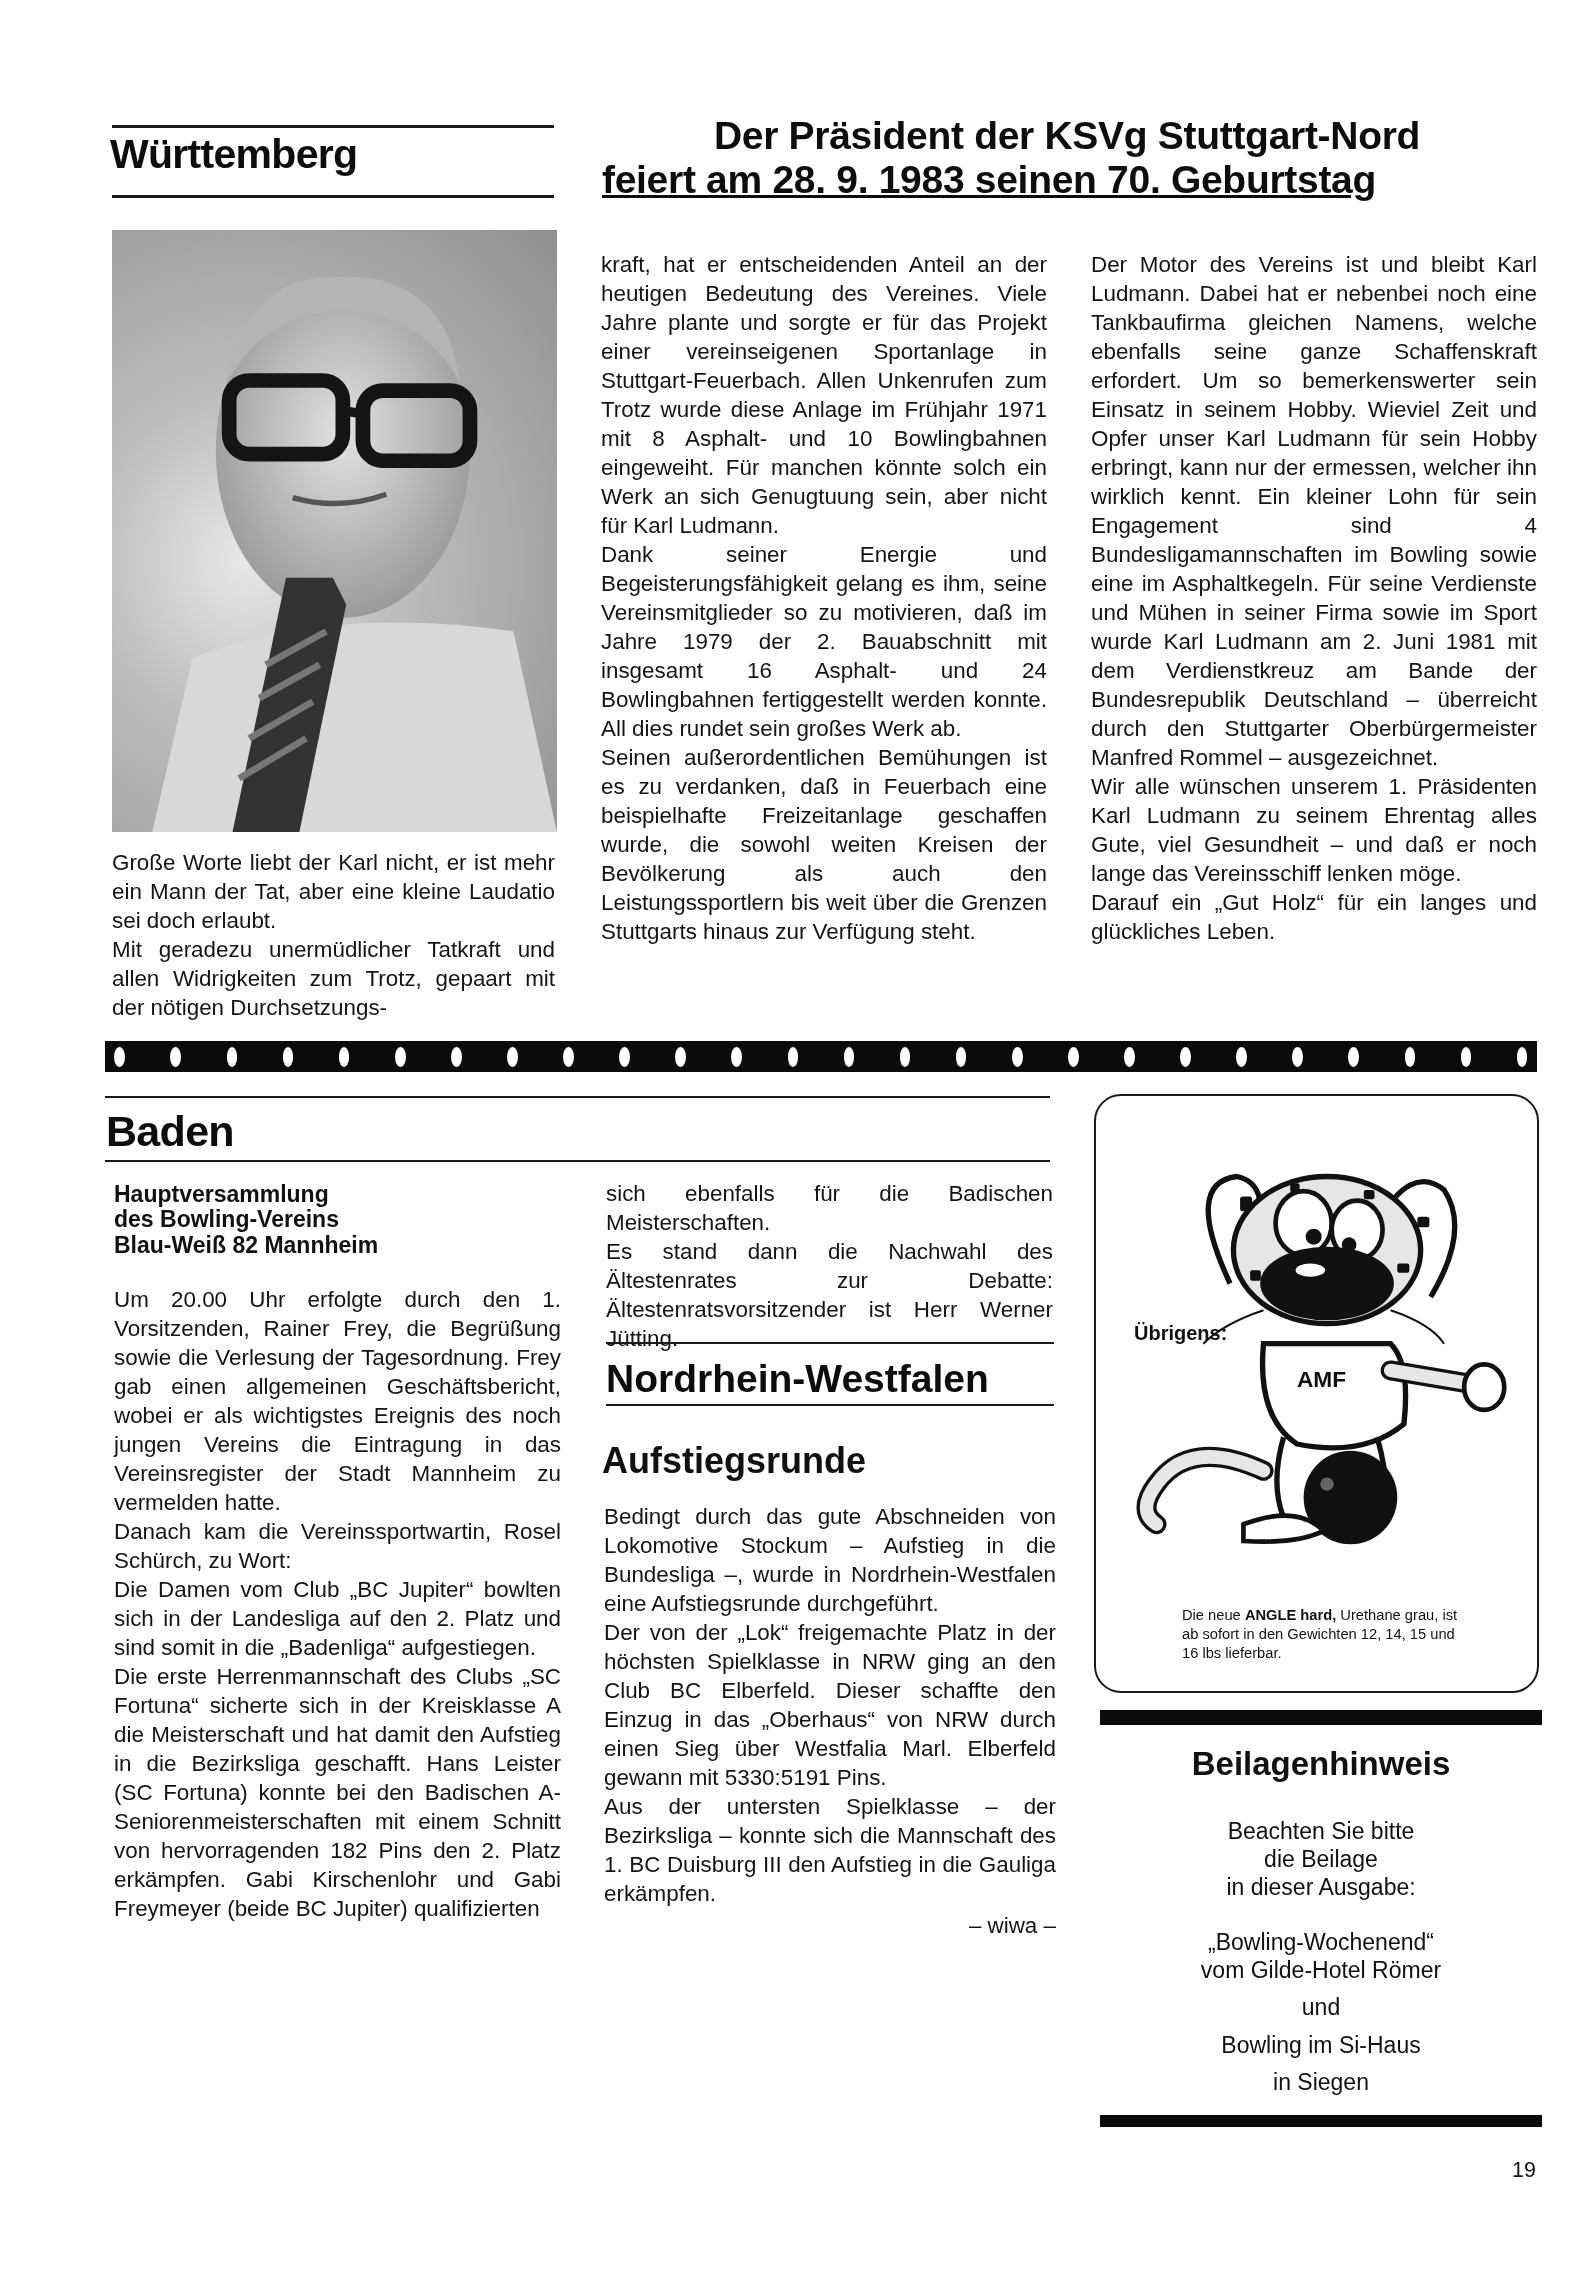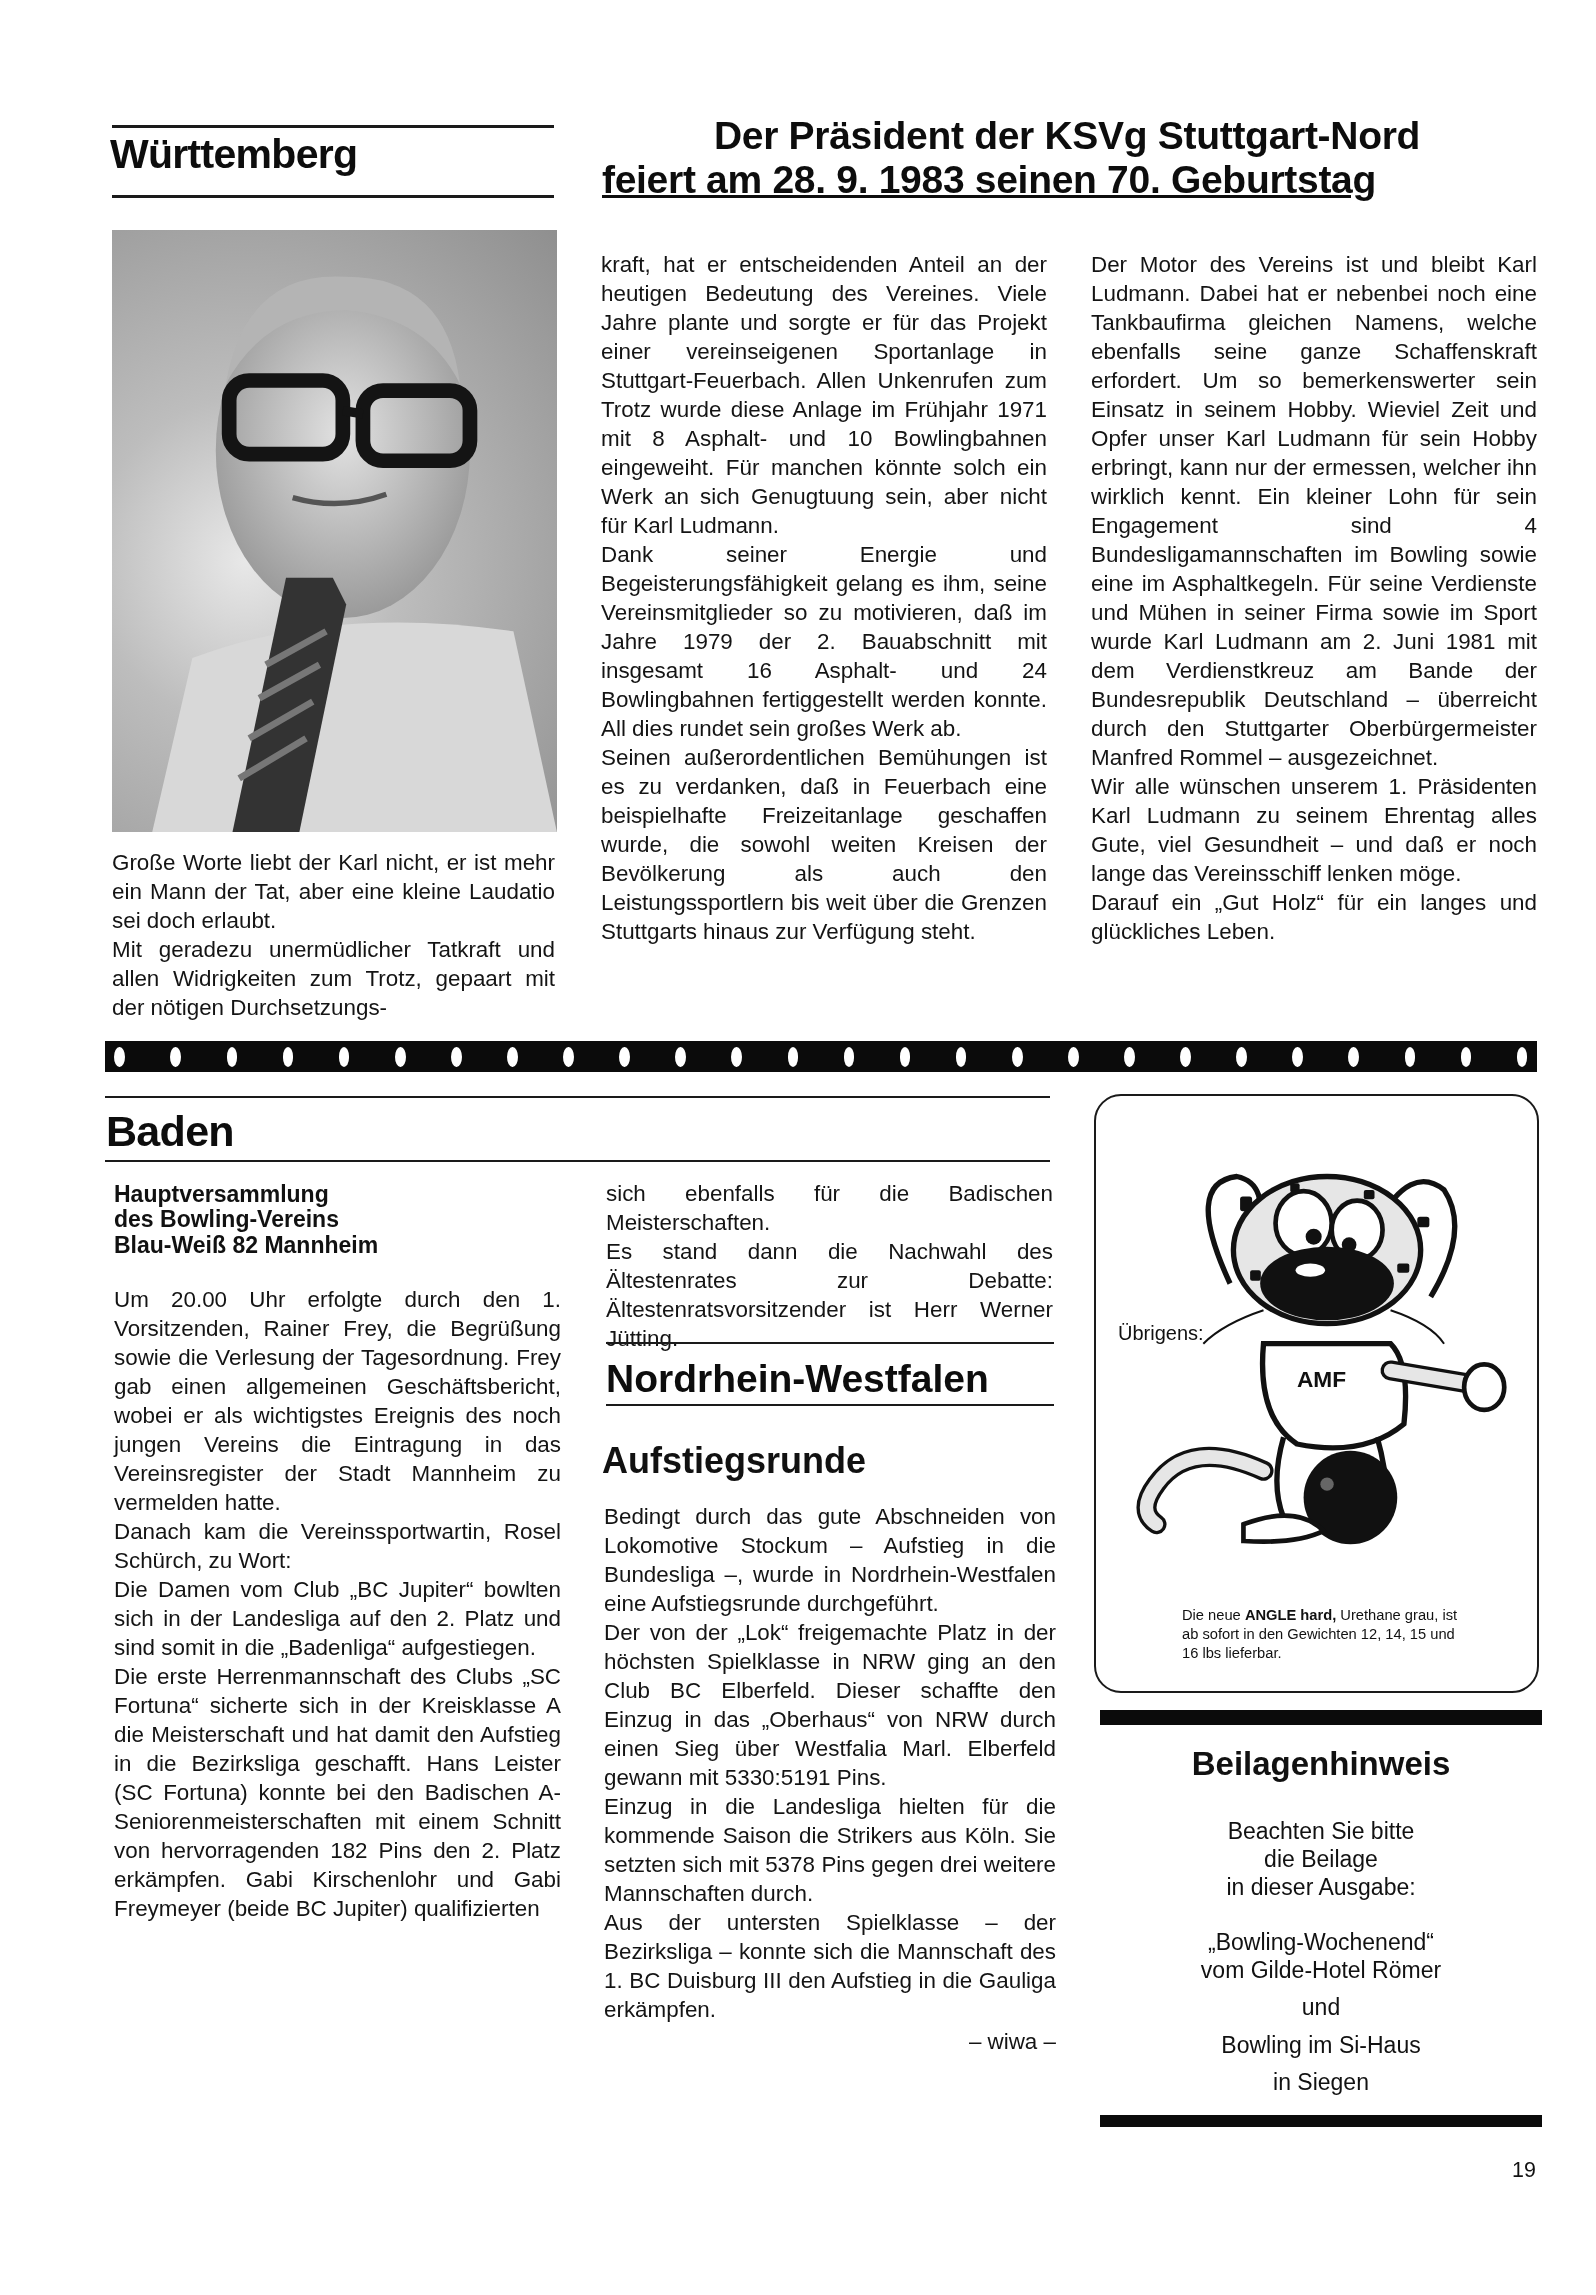--- a/index.html
+++ b/index.html
@@ -147,21 +147,20 @@
 
 <div class="rule" style="left:606px; top:1342px; width:448px; height:2px;"></div>
 <div class="section-title" style="left:606px; top:1355px; font-size:39px; line-height:47px; letter-spacing:0;">Nordrhein-Westfalen</div>
 <div class="rule" style="left:606px; top:1404px; width:448px; height:2px;"></div>
 
 <div style="position:absolute; left:602px; top:1439px; font-weight:bold; font-size:36px; line-height:43px;">Aufstiegsrunde</div>
 
 <div class="col-text" style="left:604px; top:1502px; width:452px;">
   <p>Bedingt durch das gute Abschneiden von Lokomotive Stockum – Aufstieg in die Bundesliga –, wurde in Nordrhein-Westfalen eine Aufstiegsrunde durchgeführt.</p>
   <p>Der von der „Lok“ freigemachte Platz in der höchsten Spielklasse in NRW ging an den Club BC Elberfeld. Dieser schaffte den Einzug in das „Oberhaus“ von NRW durch einen Sieg über Westfalia Marl. Elberfeld gewann mit 5330:5191 Pins.</p>
-  <p>Einzug in die Landesliga hielten für die kommende Saison die Strikers aus Köln. Sie setzten sich mit 5378 Pins gegen drei weitere Mannschaften durch.</p>
   <p>Aus der untersten Spielklasse – der Bezirksliga – konnte sich die Mannschaft des 1. BC Duisburg III den Aufstieg in die Gauliga erkämpfen.</p>
   <p style="text-align:right; margin-top:2.7px;">– wiwa –</p>
 </div>
 
 <div class="ad-box" style="left:1094px; top:1094px; width:445px; height:599px;">
   <svg width="440" height="428" viewBox="0 0 657 640" style="position:absolute; left:0; top:27px;">
 
     <path d="M200 240 Q130 90 210 80 Q260 90 240 170" fill="#fff" stroke="#111" stroke-width="8"></path>
     <path d="M420 150 Q470 60 520 100 Q560 160 500 260" fill="#fff" stroke="#111" stroke-width="8"></path>
 
@@ -196,21 +195,21 @@
     <path d="M280 470 Q260 540 280 590 M420 470 Q440 540 430 590" stroke="#111" stroke-width="8" fill="none"></path>
 
     <path d="M250 520 Q140 470 90 540 Q60 580 90 600" stroke="#111" stroke-width="30" fill="none" stroke-linecap="round"></path>
     <path d="M250 520 Q140 470 90 540 Q60 580 90 600" stroke="#e6e6e6" stroke-width="20" fill="none" stroke-linecap="round"></path>
 
     <circle cx="380" cy="560" r="70" fill="#111"></circle>
     <circle cx="345" cy="540" r="10" fill="#666"></circle>
 
     <path d="M220 600 Q300 570 340 610 Q300 630 220 625Z" fill="#fff" stroke="#111" stroke-width="7"></path>
   </svg>
-  <div style="position:absolute; left:22px; top:226px; font-weight:normal; font-size:20px;">Übrigens:</div>
+  <div style="position:absolute; left:38px; top:226px; font-weight:bold; font-size:20px;">Übrigens:</div>
   <div style="position:absolute; left:86px; top:510px; width:288px; font-size:14.7px; line-height:19px;">
     <span>Die neue </span><b>ANGLE hard,</b><span> Urethane grau, ist ab sofort in den Gewichten 12, 14, 15 und 16 lbs lieferbar.</span>
   </div>
 </div>
 
 <div class="thick-bar" style="left:1100px; top:1710px; width:442px;"></div>
 <div class="centered" style="position:absolute; left:1100px; top:1740px; width:442px; font-weight:bold; font-size:33px; line-height:47px;">Beilagenhinweis</div>
 <div class="centered" style="position:absolute; left:1100px; top:1817px; width:442px; font-size:23px; line-height:28px;">
   <div>Beachten Sie bitte</div>
   <div>die Beilage</div>

